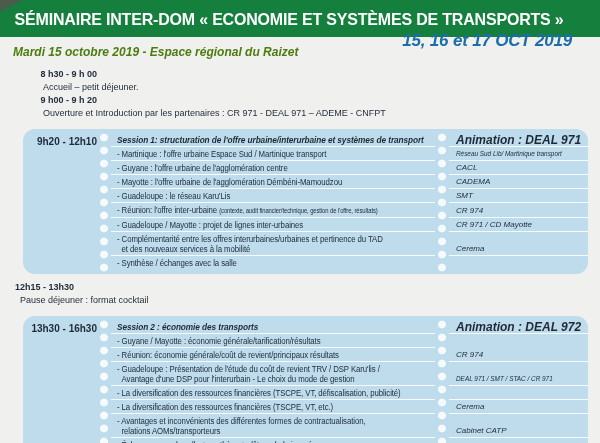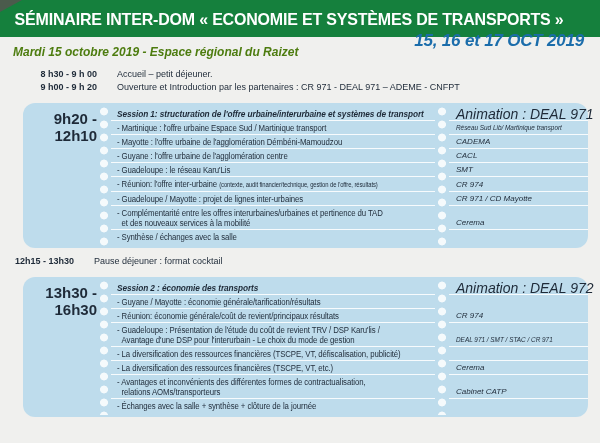--- a/index.html
+++ b/index.html
@@ -5,54 +5,54 @@
   html,body{margin:0;padding:0;}
   body{font-family:"Liberation Sans",sans-serif;}
   .page{position:relative;width:600px;height:443px;background:#f0f0ee;overflow:hidden;color:#1e2a38;}
 
   
   .banner{position:relative;height:37px;background:#15803d;}
   .corner-fold{position:absolute;top:0;left:0;width:0;height:0;
     border-top:12px solid #55554f;border-right:22px solid transparent;opacity:.85;}
   .banner-title{padding:10px 0 0 15px;color:#ffffff;font-weight:700;font-size:16.5px;
     letter-spacing:-0.2px;white-space:nowrap;transform:scaleX(.97);transform-origin:0 50%;}
-  .dates{position:absolute;top:31px;right:16px;color:#1b6dab;font-weight:700;font-style:italic;
+  .dates{position:absolute;top:31px;right:28px;color:#1b6dab;font-weight:700;font-style:italic;
     font-size:17px;white-space:nowrap;letter-spacing:-0.2px;}
   .subtitle{margin:8px 0 0 13px;color:#4d7c0f;font-weight:700;font-style:italic;font-size:12px;}
 
   
   .sched{margin-top:9px;}
-  .schedrow{display:flex;margin-left:23px;font-size:9px;line-height:13px;}
+  .schedrow{display:flex;margin-left:23px;font-size:9px;line-height:13px;flex-direction:column;}
   .schedrow .t{width:74px;text-align:right;font-weight:700;flex:none;}
   .schedrow .l{margin-left:20px;white-space:nowrap;}
   .pauserow{margin:7px 0 7px 0;}
 
   
   .block{position:relative;margin:9px 0 0 23px;width:565px;background:#bedcec;border-radius:12px;}
   .block .time{position:absolute;top:7px;left:0;width:74px;text-align:right;
-    font-weight:700;font-size:15px;}
+    font-weight:700;font-size:10px;}
   .dotstrip{position:absolute;top:2px;bottom:2px;width:14px;
     background:radial-gradient(circle,rgba(255,255,255,.85) 3.6px,rgba(255,255,255,0) 4.3px);
     background-size:14px 13px;background-repeat:repeat-y;background-position:center top;}
   .dotstrip.left{left:74px;}
   .dotstrip.right{left:412px;}
   .rows{margin-left:88px;padding:4px 0 5px 0;}
   .crow{display:flex;align-items:flex-end;}
   .c-main{width:324px;flex:none;box-sizing:border-box;padding:1.5px 0 1.5px 6px;
     border-bottom:1px solid rgba(255,255,255,.88);}
   .c-who{width:139px;flex:none;box-sizing:border-box;margin-left:14px;padding:1px 6px 1px 7px;
     border-bottom:1px solid rgba(255,255,255,.88);display:flex;align-items:center;}
   .crow:last-child .c-main,.crow:last-child .c-who{border-bottom:none;}
   .line{display:block;font-size:8.5px;line-height:10px;white-space:nowrap;
     letter-spacing:-0.1px;transform:scaleX(.92);transform-origin:0 50%;}
   .line.l2{padding-left:5px;}
   .line .note{font-size:6.4px;}
   .t-title{font-weight:700;font-style:italic;font-size:9px;}
   .who{font-style:italic;font-size:8px;line-height:10px;white-space:nowrap;}
-  .who.head{font-weight:400;font-size:14px;}
+  .who.head{font-weight:700;font-size:12px;}
   .who.sm{font-size:6.4px;}
 </style>
 </head>
 <body>
 
 <div class="page">
 
   <div class="banner">
     <div class="corner-fold"></div>
     <div class="banner-title">SÉMINAIRE INTER-DOM « ECONOMIE ET SYSTÈMES DE TRANSPORTS »</div>
@@ -87,32 +87,32 @@
       <div class="crow">
         <div class="c-main">
             <span class="line">- Martinique : l'offre urbaine Espace Sud / Martinique transport</span>
           </div>
         <div class="c-who">
             <span class="who sm">Réseau Sud Lib/ Martinique transport</span>
           </div>
       </div>
       <div class="crow">
         <div class="c-main">
+            <span class="line">- Guyane : l'offre urbaine de l'agglomération centre</span>
+          </div>
+        <div class="c-who">
+            <span class="who">CACL</span>
+          </div>
+      </div>
+      <div class="crow">
+        <div class="c-main">
             <span class="line">- Mayotte : l'offre urbaine de l'agglomération Démbéni-Mamoudzou</span>
           </div>
         <div class="c-who">
             <span class="who">CADEMA</span>
-          </div>
-      </div>
-      <div class="crow">
-        <div class="c-main">
-            <span class="line">- Guyane : l'offre urbaine de l'agglomération centre</span>
-          </div>
-        <div class="c-who">
-            <span class="who">CACL</span>
           </div>
       </div>
       <div class="crow">
         <div class="c-main">
             <span class="line">- Guadeloupe : le réseau Karu'Lis</span>
           </div>
         <div class="c-who">
             <span class="who">SMT</span>
           </div>
       </div>

